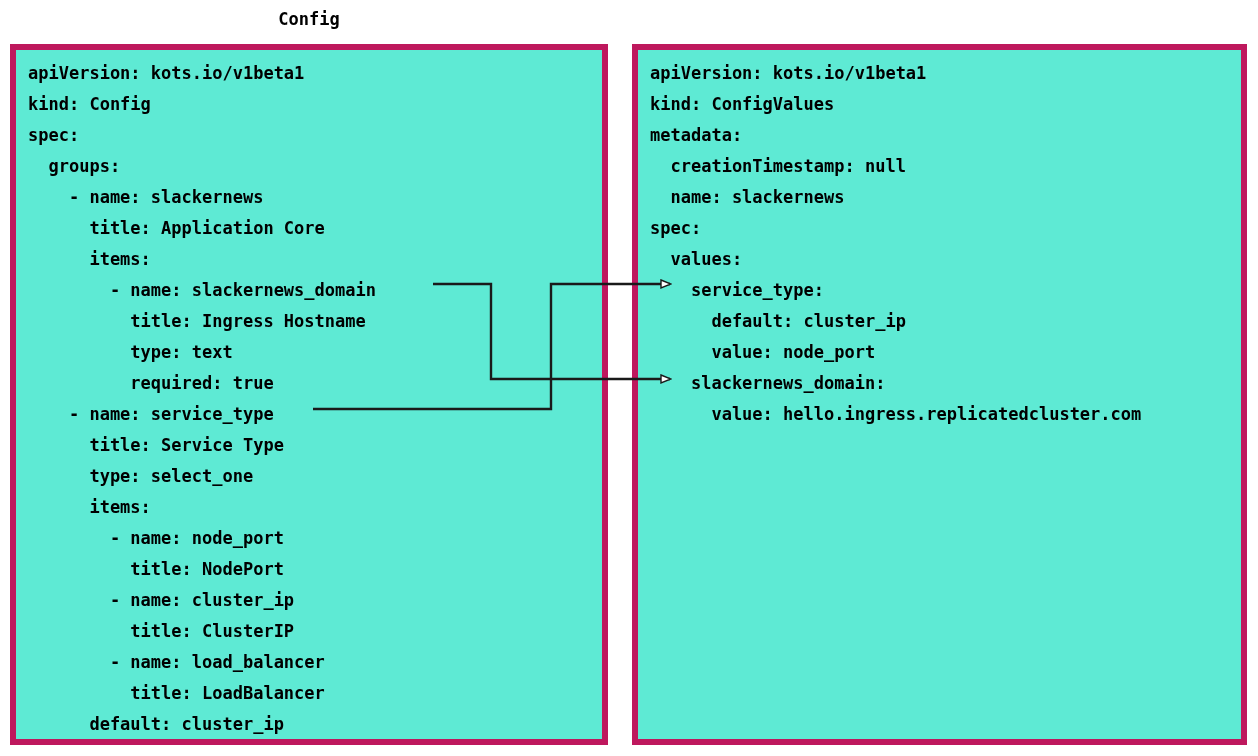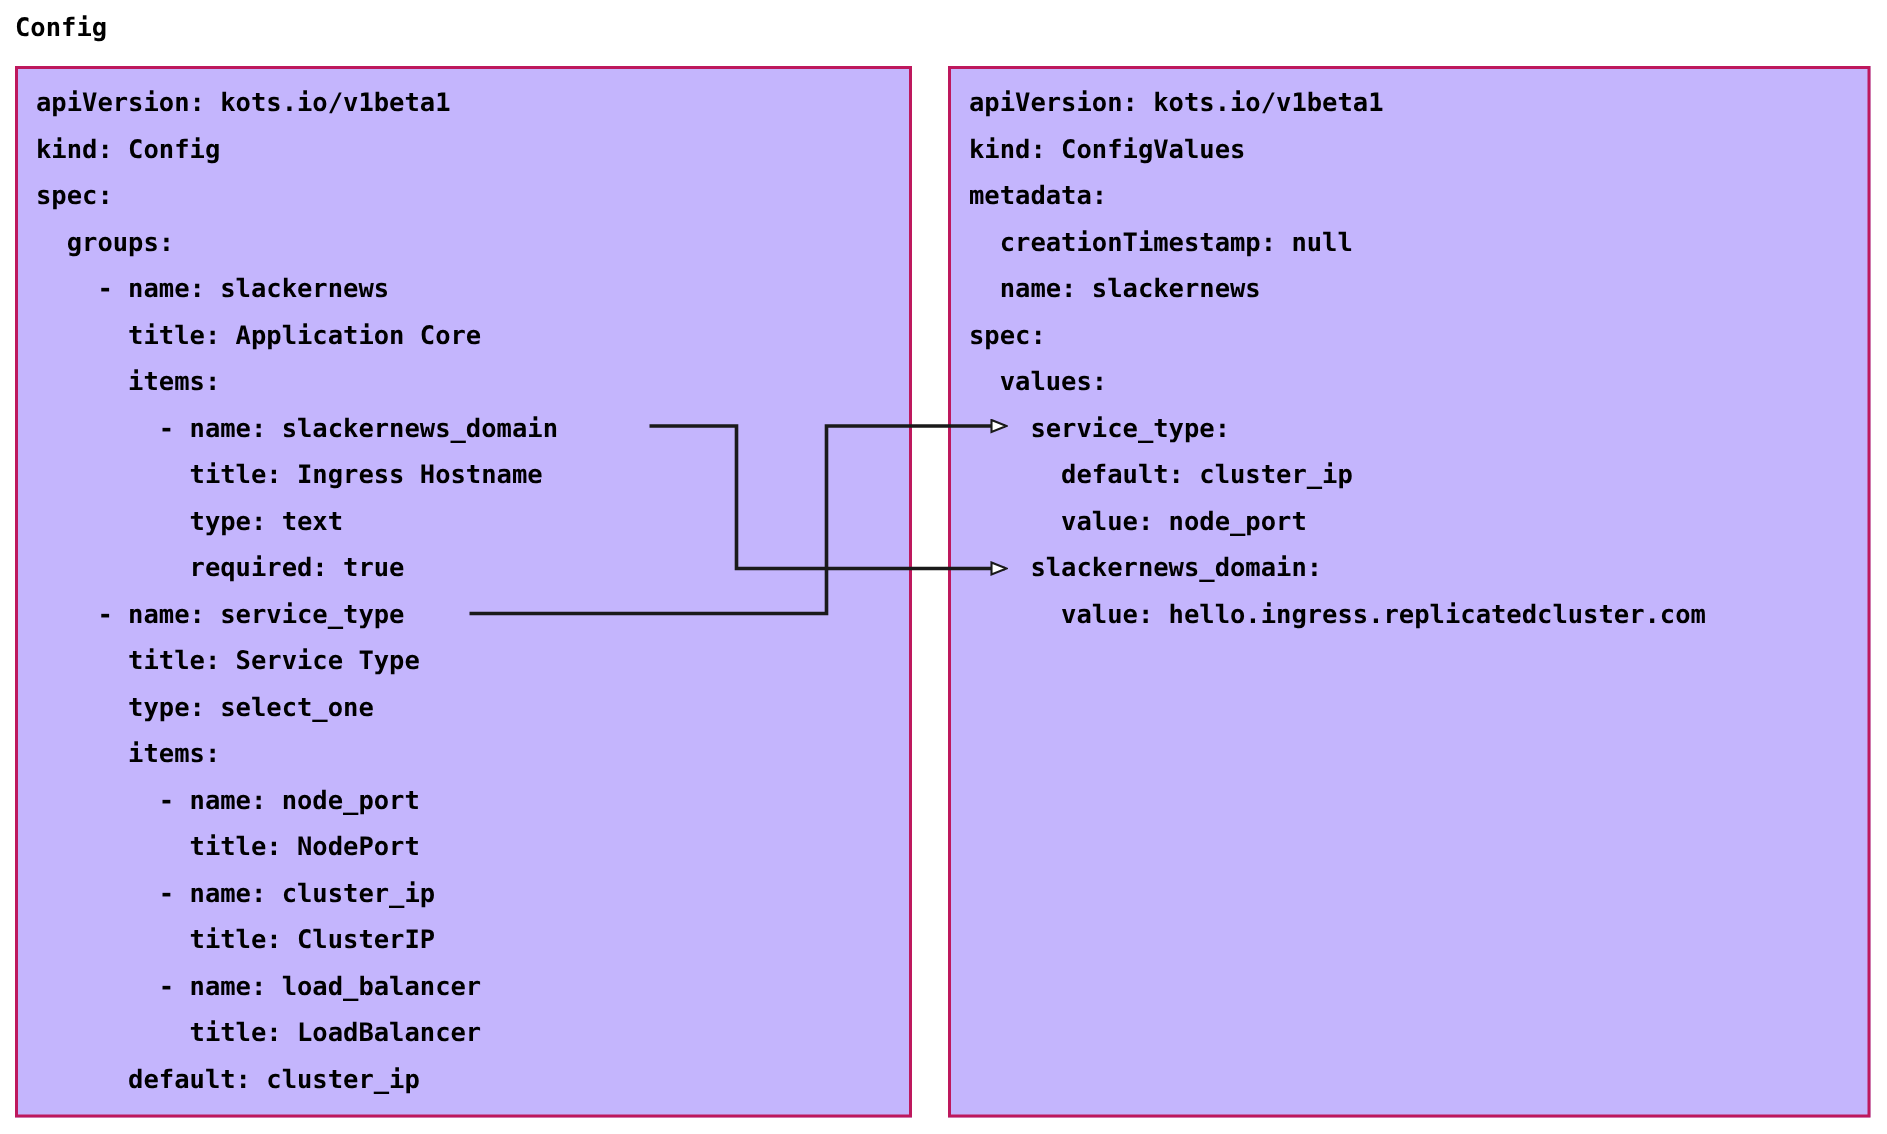--- a/index.html
+++ b/index.html
@@ -20,27 +20,28 @@
     inset: 0;
   }
 
   .panel-title {
     position: absolute;
     font-family: "DejaVu Sans Mono", "Liberation Mono", monospace;
     font-weight: bold;
     font-size: 17px;
     line-height: 20px;
     color: #000000;
+    text-align: center;
     white-space: pre;
   }
 
   .panel {
     position: absolute;
-    background: #c4b5fd;
-    border: 2px solid #be185d;
+    background: #5eead4;
+    border: 6px solid #be185d;
     box-sizing: border-box;
     overflow: hidden;
   }
 
   .code {
     position: absolute;
     left: 12px;
     top: 8px;
     right: 0;
     font-family: "DejaVu Sans Mono", "Liberation Mono", monospace;

